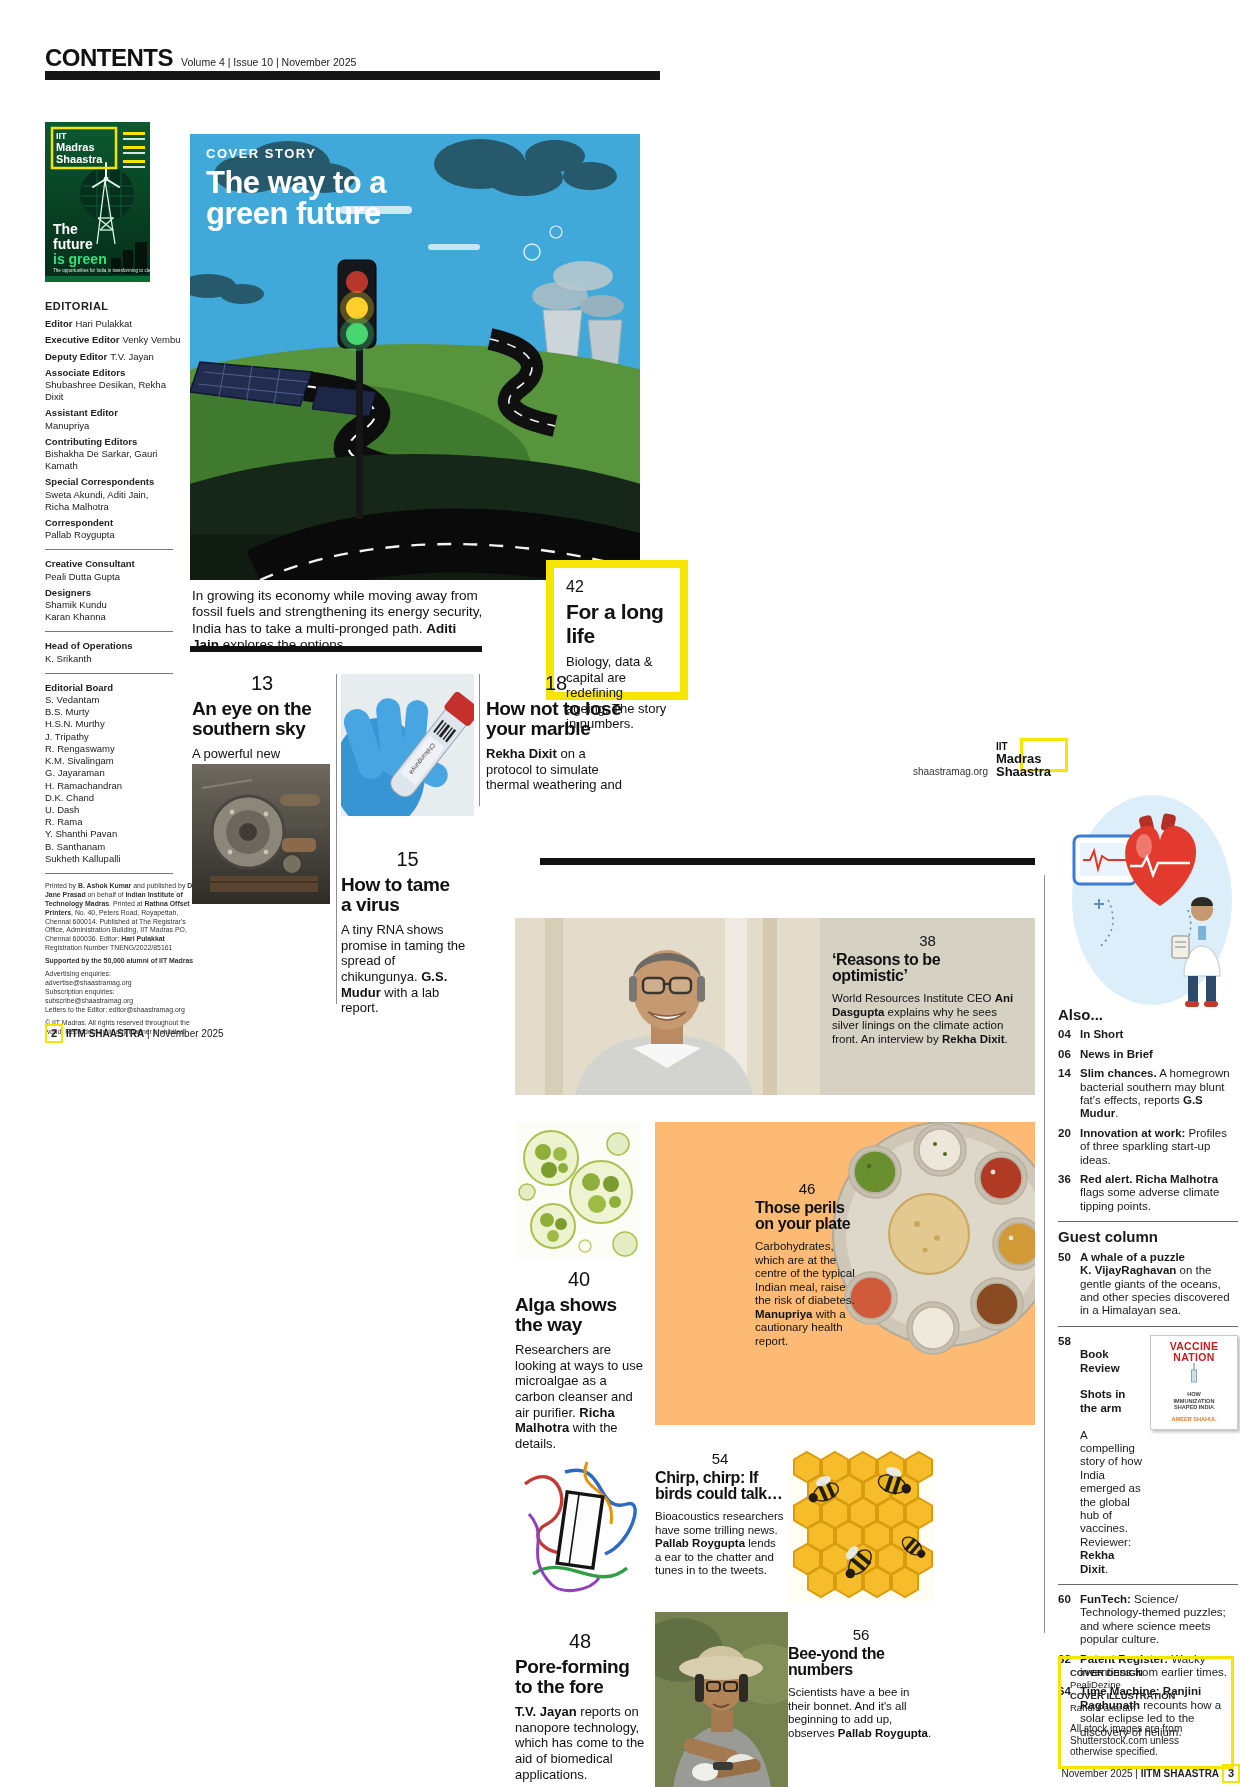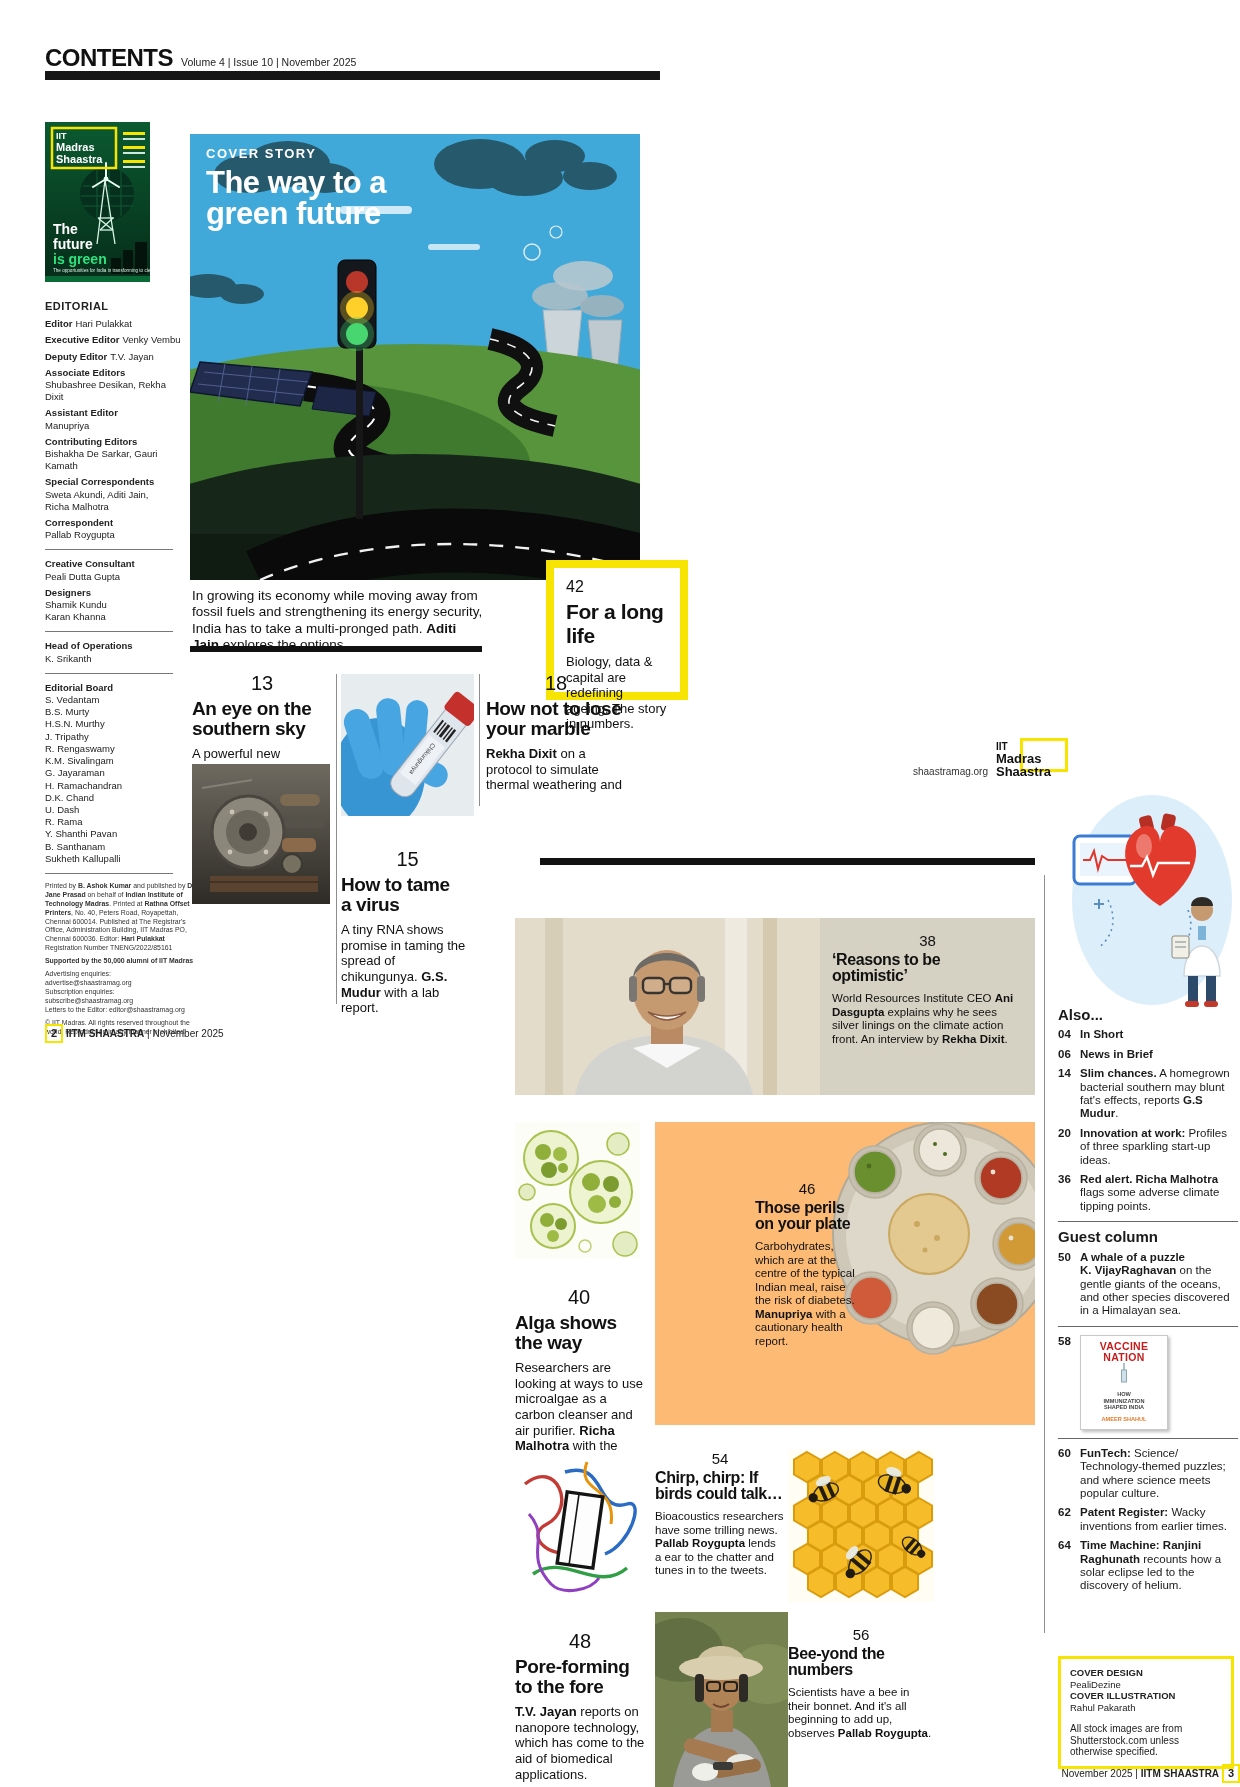--- a/index.html
+++ b/index.html
@@ -412,21 +412,21 @@
         <circle cx="32" cy="98" r="7" fill="#8fae3a"></circle>
           <circle cx="46" cy="102" r="6" fill="#7d9c2f"></circle>
           <circle cx="38" cy="114" r="6" fill="#9ebc45"></circle>
         <circle cx="103" cy="22" r="11" fill="#e3ecc2" stroke="#a7c24d" stroke-width="1.5"></circle>
         <circle cx="12" cy="70" r="8" fill="#e3ecc2" stroke="#a7c24d" stroke-width="1.5"></circle>
         <circle cx="110" cy="122" r="12" fill="#e3ecc2" stroke="#a7c24d" stroke-width="1.5"></circle>
         <circle cx="70" cy="124" r="6" fill="none" stroke="#bcd06e" stroke-width="1.5"></circle>
       </g>
     </svg>
   </div>
-  <div class="abs story" style="left:515px; top:1268px; width:128px;margin-top:18px;">
+  <div class="abs story" style="left:515px; top:1268px; width:128px;">
     <div class="num">40</div>
     <div class="title">Alga shows
 the way</div>
     <div class="body"><span>Researchers are looking at ways to use microalgae as a carbon cleanser and air purifier. </span><span class="b">Richa Malhotra</span><span> with the details.</span></div>
   </div>
 
   <div class="abs cream" style="left:655px; top:1122px; width:380px; height:303px; overflow:hidden;">
     <svg width="230" height="245" viewBox="0 0 230 245" style="position:absolute; left:150px; top:0;">
       <circle cx="140" cy="112" r="112" fill="#cfc8b8" stroke="#b2aa98" stroke-width="2"></circle>
       <circle cx="140" cy="112" r="99" fill="#ded8ca"></circle>
@@ -668,20 +668,25 @@
     <hr>
     <div class="rhead">Guest column</div>
     <div class="ritem">
         <span class="rnum">50</span>
         <span class="rtext"><span class="b">A whale of a puzzle
 K. VijayRaghavan</span><span> on the gentle giants of the oceans, and other species discovered in a Himalayan sea.</span></span>
       </div>
     <hr>
     <div class="ritem">
       <span class="rnum">58</span>
+      <span class="rtext" style="margin-right:6px;">
+        <span class="b">Book Review</span><br>
+        <span class="b">Shots in the arm</span><br>
+        <span><span>A compelling story of how India emerged as the global hub of vaccines. Reviewer: </span><span class="b">Rekha Dixit</span><span>.</span></span>
+      </span>
       <span class="book">
         <div class="vt">VACCINE</div>
         <div class="vt">NATION</div>
         <svg width="10" height="22" viewBox="0 0 10 22">
           <line x1="5" y1="0" x2="5" y2="7" stroke="#8aa" stroke-width="1.4"></line>
           <rect x="2.5" y="7" width="5" height="12" fill="#cfe0ea" stroke="#8aa" stroke-width="1"></rect>
         </svg>
         <div class="how pre">HOW
 IMMUNIZATION
 SHAPED INDIA</div>

